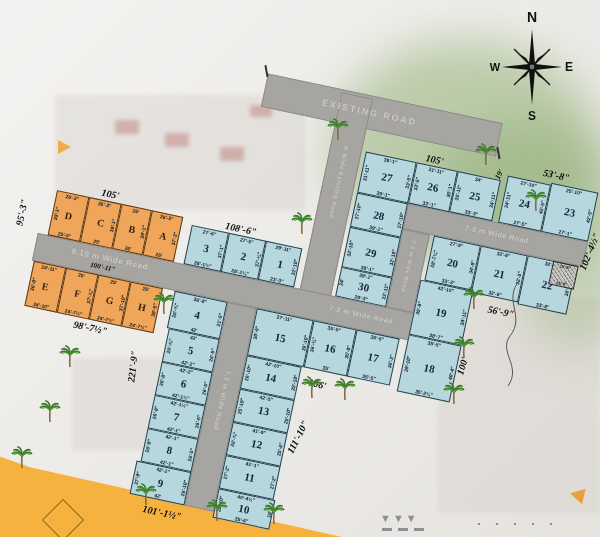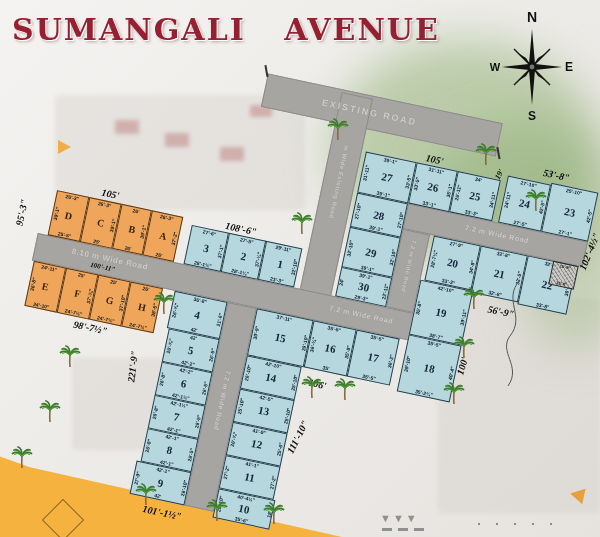--- a/index.html
+++ b/index.html
@@ -85,21 +85,20 @@
   <div class="marks">▼▼▼</div>
   <div class="marks-bar"></div>
   <div class="dots">
       <span></span>
       <span></span>
       <span></span>
       <span></span>
       <span></span>
     </div>
 
-  <div class="title">SUMANGALI AVENUE</div>
 
   <div class="compass">
     <svg width="88" height="118" viewBox="0 0 88 118">
       <g stroke="#1a1a1a" stroke-width="1.4">
         <line x1="26" y1="43" x2="62" y2="79"></line>
           <line x1="62" y1="43" x2="26" y2="79"></line>
       </g>
       <path d="M44 23 L47 58 L44 64 L41 58 Z" fill="#111"></path>
       <path d="M44 99 L47 64 L44 58 L41 64 Z" fill="#111"></path>
       <path d="M14 61 L41 58 L47 61 L41 64 Z" fill="#111"></path>

